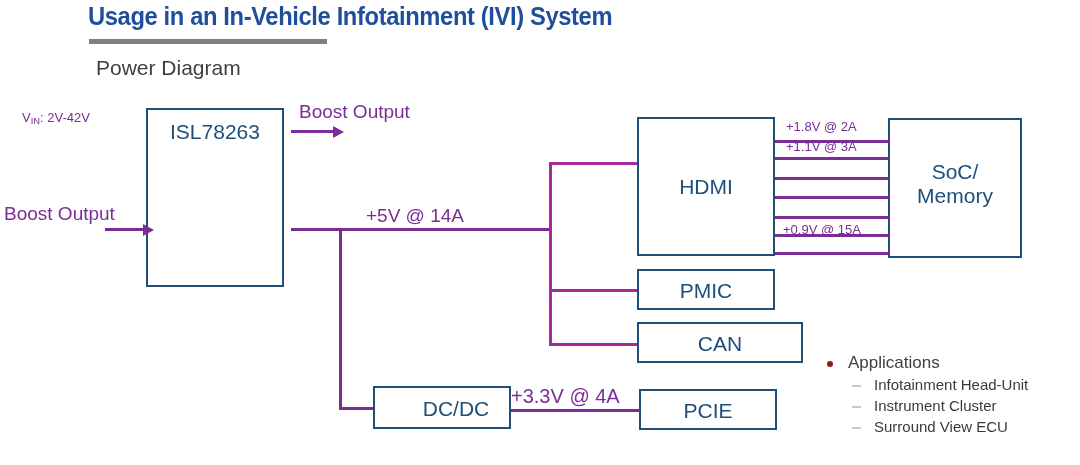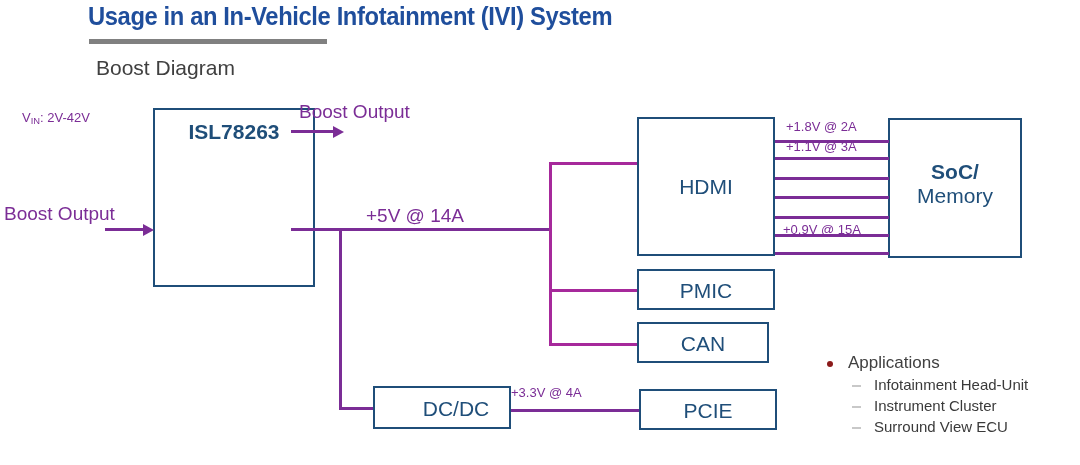--- a/index.html
+++ b/index.html
@@ -140,27 +140,27 @@
   sup { font-size: 0.65em; vertical-align: super; }
   .sub-ix { font-size: 0.72em; vertical-align: baseline; position: relative; top: 2px; }
 </style>
 </head>
 <body>
 
 <div class="slide">
 
   <div class="slide-title">Usage in an In-Vehicle Infotainment (IVI) System</div>
   <div class="title-rule"></div>
-  <div class="subtitle">Boost Diagram</div>
+  <div class="subtitle">Power Diagram</div>
 
   <div class="plabel" style="left:22px; top:110px; font-size:13px;">
     <span>V</span><span class="sub-ix">IN</span><span>: 2V-42V</span>
   </div>
 
-  <div class="dbox" style="left:153px; top:108px; width:162px; height:179px;font-weight:bold;">
+  <div class="dbox" style="left:146px; top:108px; width:138px; height:179px;">
     <div class="boxlabel" style="top:10px;">ISL78263</div>
   </div>
 
   <div class="plabel" style="left:299px; top:101px; font-size:19px;">Boost Output</div>
   <div class="hline" style="left:291px; top:130px; width:44px;"></div>
   <div class="arrowhead" style="left:333px; top:126px;"></div>
 
   <div class="plabel" style="left:4px; top:203px; font-size:19px;">Boost Output</div>
   <div class="hline" style="left:105px; top:228px; width:40px;"></div>
   <div class="arrowhead" style="left:143px; top:224px;"></div>
@@ -174,50 +174,50 @@
   <div class="vline mag" style="left:549px; top:162px; height:184px;"></div>
   <div class="hline mag" style="left:549px; top:162px; width:90px;"></div>
   <div class="hline mag" style="left:549px; top:289px; width:90px;"></div>
   <div class="hline mag" style="left:549px; top:343px; width:90px;"></div>
 
   <div class="dbox" style="left:637px; top:117px; width:138px; height:139px;">
     <div class="boxlabel" style="top:56px;">HDMI</div>
   </div>
 
   <div class="dbox" style="left:888px; top:118px; width:134px; height:140px;">
-    <div class="boxlabel" style="top:40px;font-weight:bold;">SoC/</div>
+    <div class="boxlabel" style="top:40px;">SoC/</div>
     <div class="boxlabel" style="top:64px;">Memory</div>
   </div>
 
   <div class="hline" style="left:775px; top:140px; width:114px;"></div>
   <div class="hline" style="left:775px; top:157px; width:114px;"></div>
   <div class="hline" style="left:775px; top:177px; width:114px;"></div>
   <div class="hline" style="left:775px; top:196px; width:114px;"></div>
   <div class="hline" style="left:775px; top:216px; width:114px;"></div>
   <div class="hline" style="left:775px; top:234px; width:114px;"></div>
   <div class="hline" style="left:775px; top:252px; width:114px;"></div>
 
   <div class="plabel" style="left:786px; top:119px; font-size:13px;">+1.8V @ 2A</div>
   <div class="plabel" style="left:786px; top:139px; font-size:13px;">+1.1V @ 3A</div>
   <div class="plabel" style="left:783px; top:222px; font-size:13px;">+0.9V @ 15A</div>
 
   <div class="dbox" style="left:637px; top:269px; width:138px; height:41px;">
     <div class="boxlabel" style="top:8px;">PMIC</div>
   </div>
 
-  <div class="dbox" style="left:637px; top:322px; width:132px; height:41px;">
+  <div class="dbox" style="left:637px; top:322px; width:166px; height:41px;">
     <div class="boxlabel" style="top:8px;">CAN</div>
   </div>
 
   <div class="dbox" style="left:373px; top:386px; width:138px; height:43px;">
     <div class="boxlabel" style="top:9px;padding-left:28px;">DC/DC</div>
   </div>
 
   <div class="hline" style="left:511px; top:409px; width:128px;"></div>
-  <div class="plabel" style="left:511px; top:385px; font-size:13px;">+3.3V @ 4A</div>
+  <div class="plabel" style="left:511px; top:385px; font-size:20px;">+3.3V @ 4A</div>
 
   <div class="dbox" style="left:639px; top:389px; width:138px; height:41px;">
     <div class="boxlabel" style="top:8px;">PCIE</div>
   </div>
 
   <div class="apps">
     <div class="apps-head">
       <span class="apps-bullet"></span>
       <span>Applications</span>
     </div>

